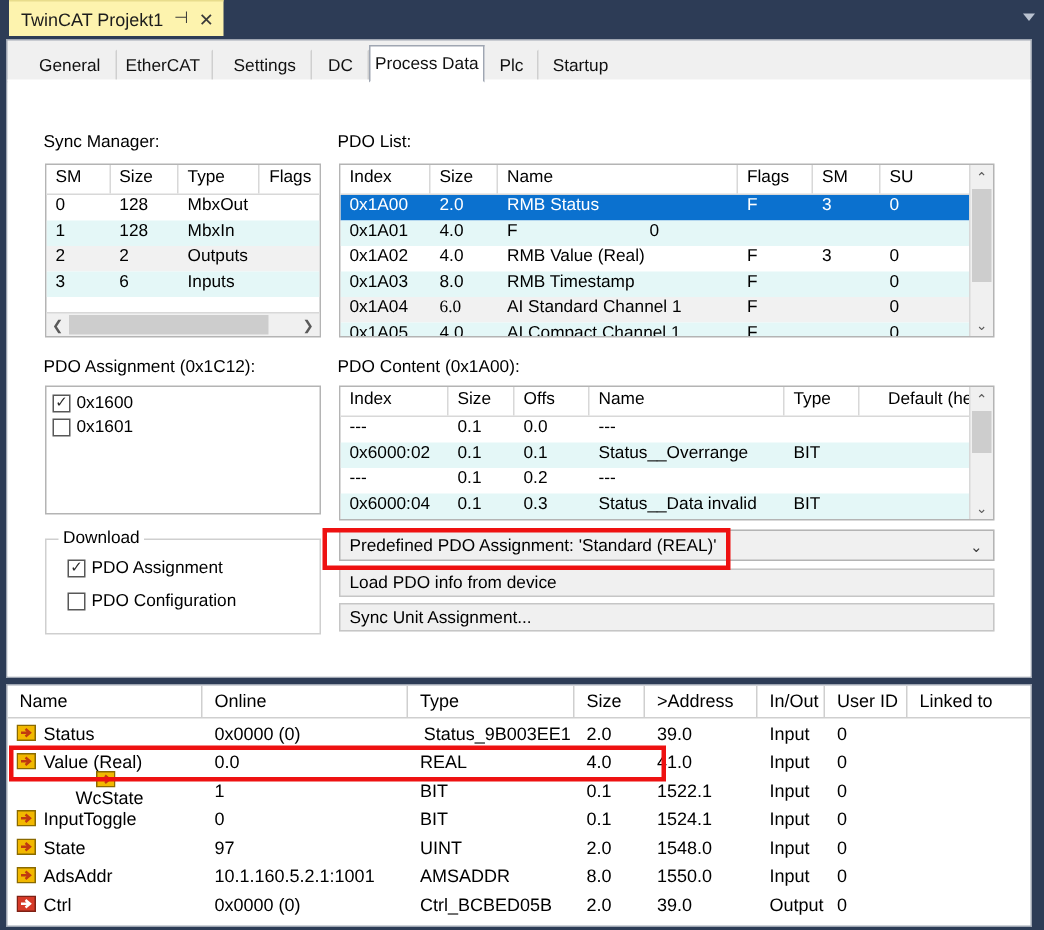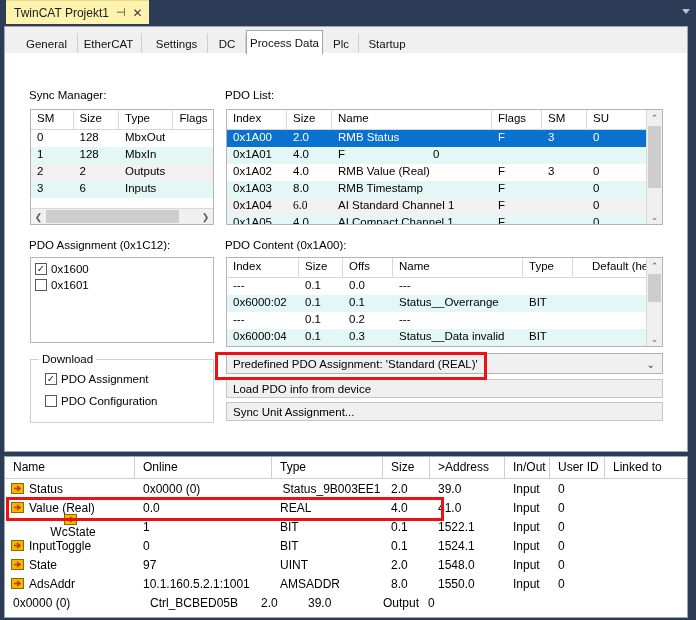--- a/index.html
+++ b/index.html
@@ -580,20 +580,29 @@
       <div class="cell" style="width:137px;">10.1.160.5.2.1:1001</div>
       <div class="cell" style="width:111px;">AMSADDR</div>
       <div class="cell" style="width:47px;">8.0</div>
       <div class="cell" style="width:75px;">1550.0</div>
       <div class="cell" style="width:45px;">Input</div>
       <div class="cell" style="width:55px;">0</div>
       <div class="cell" style="width:60px;"></div>
     </div>
 
     <div class="bg-row">
+      <div class="cell namecell" style="width:130px;">
+        <span class="io-icon">
+          <svg width="13" height="11" viewBox="0 0 13 11">
+              <rect x="0.5" y="0.5" width="12" height="10" fill="#d63a28" stroke="#7e2014"></rect>
+              <path d="M3 5.5 h5 M6 3 l3 2.5 -3 2.5" stroke="#ffffff" stroke-width="1.6" fill="none"></path>
+            </svg>
+        </span>
+        <span>Ctrl</span>
+      </div>
       <div class="cell" style="width:137px;">0x0000 (0)</div>
       <div class="cell" style="width:111px;">Ctrl_BCBED05B</div>
       <div class="cell" style="width:47px;">2.0</div>
       <div class="cell" style="width:75px;">39.0</div>
       <div class="cell" style="width:45px;">Output</div>
       <div class="cell" style="width:55px;">0</div>
       <div class="cell" style="width:60px;"></div>
     </div>
   </div>
 

